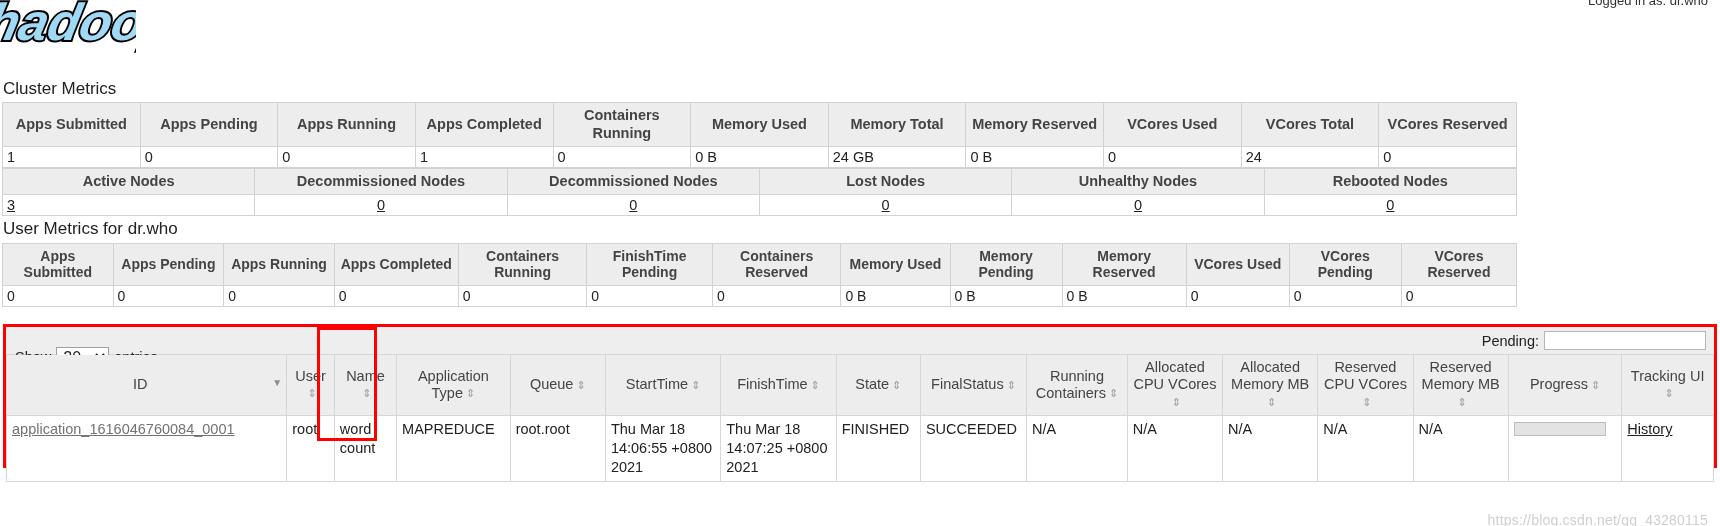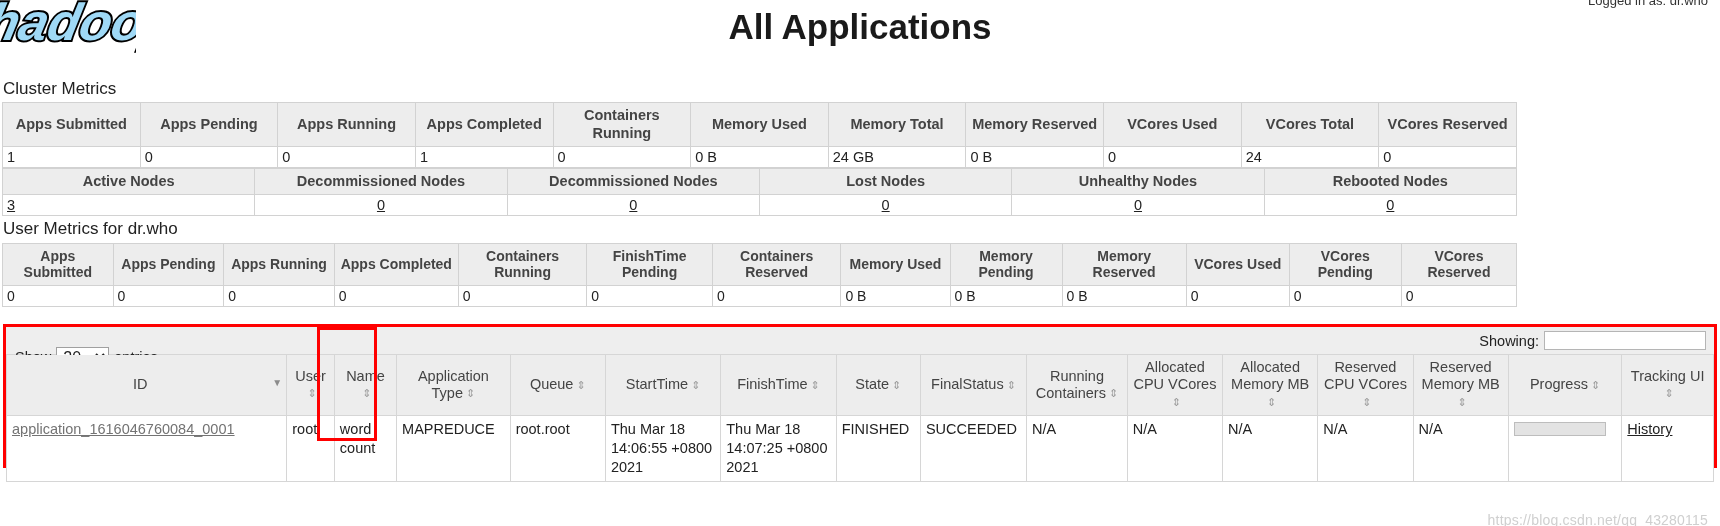--- a/index.html
+++ b/index.html
@@ -236,21 +236,20 @@
   <div class="logo">
     <svg width="150" height="60" viewBox="0 0 150 60" xmlns="http://www.w3.org/2000/svg">
       <g transform="skewX(-12)">
         <text x="8" y="46" font-family="Liberation Sans, sans-serif" font-size="52" font-weight="bold" font-style="italic" fill="#9fd9f6" stroke="#000000" stroke-width="4" paint-order="stroke">hadoop</text>
       </g>
     </svg>
   </div>
 
   <div class="logged-in">Logged in as: dr.who</div>
 
-  <div class="page-title">All Applications</div>
 
   <div style="position:absolute; left:0; top:76px; width:1519px;">
 
     <div class="section-label">Cluster Metrics</div>
     <div class="metrics-wrap">
       <table class="metrics">
         <thead>
           <tr>
             <th>Apps Submitted</th>
             <th>Apps Pending</th>
@@ -371,21 +370,21 @@
         <span>Show</span>
         <select>
           <option selected="">20</option>
           <option>40</option>
           <option>60</option>
           <option>100</option>
         </select>
         <span>entries</span>
       </div>
       <div class="dt-filter">
-        <span>Showing:</span>
+        <span>Pending:</span>
         <input type="text" value="" style="">
       </div>
     </div>
 
     <table id="apps">
       <colgroup>
         <col style="width:15.3%">
           <col style="width:2.6%">
           <col style="width:3.4%">
           <col style="width:6.2%">

